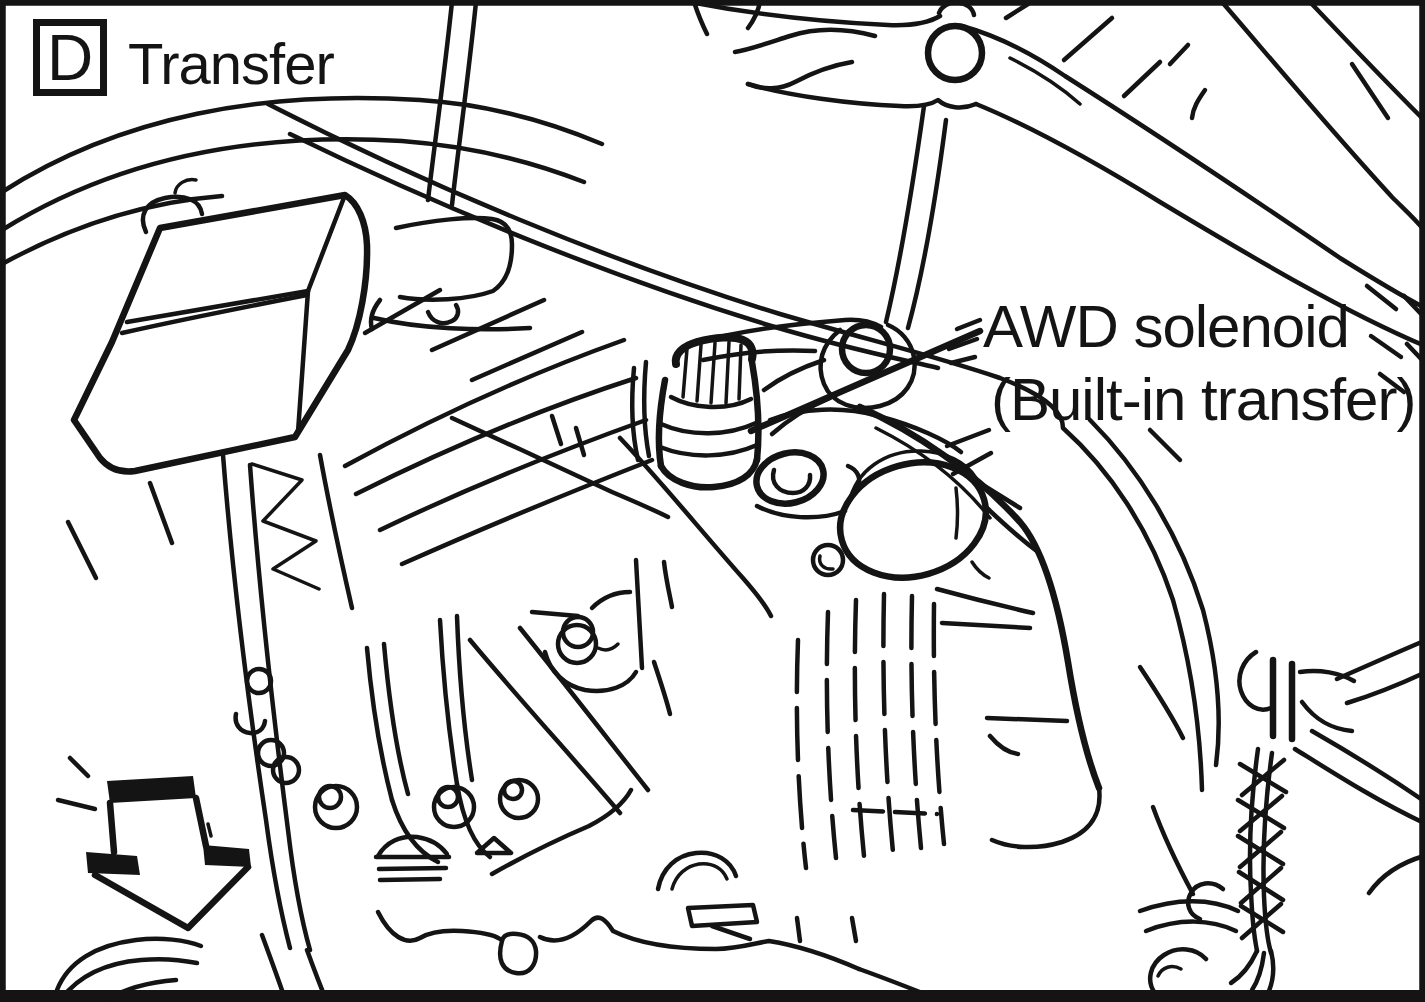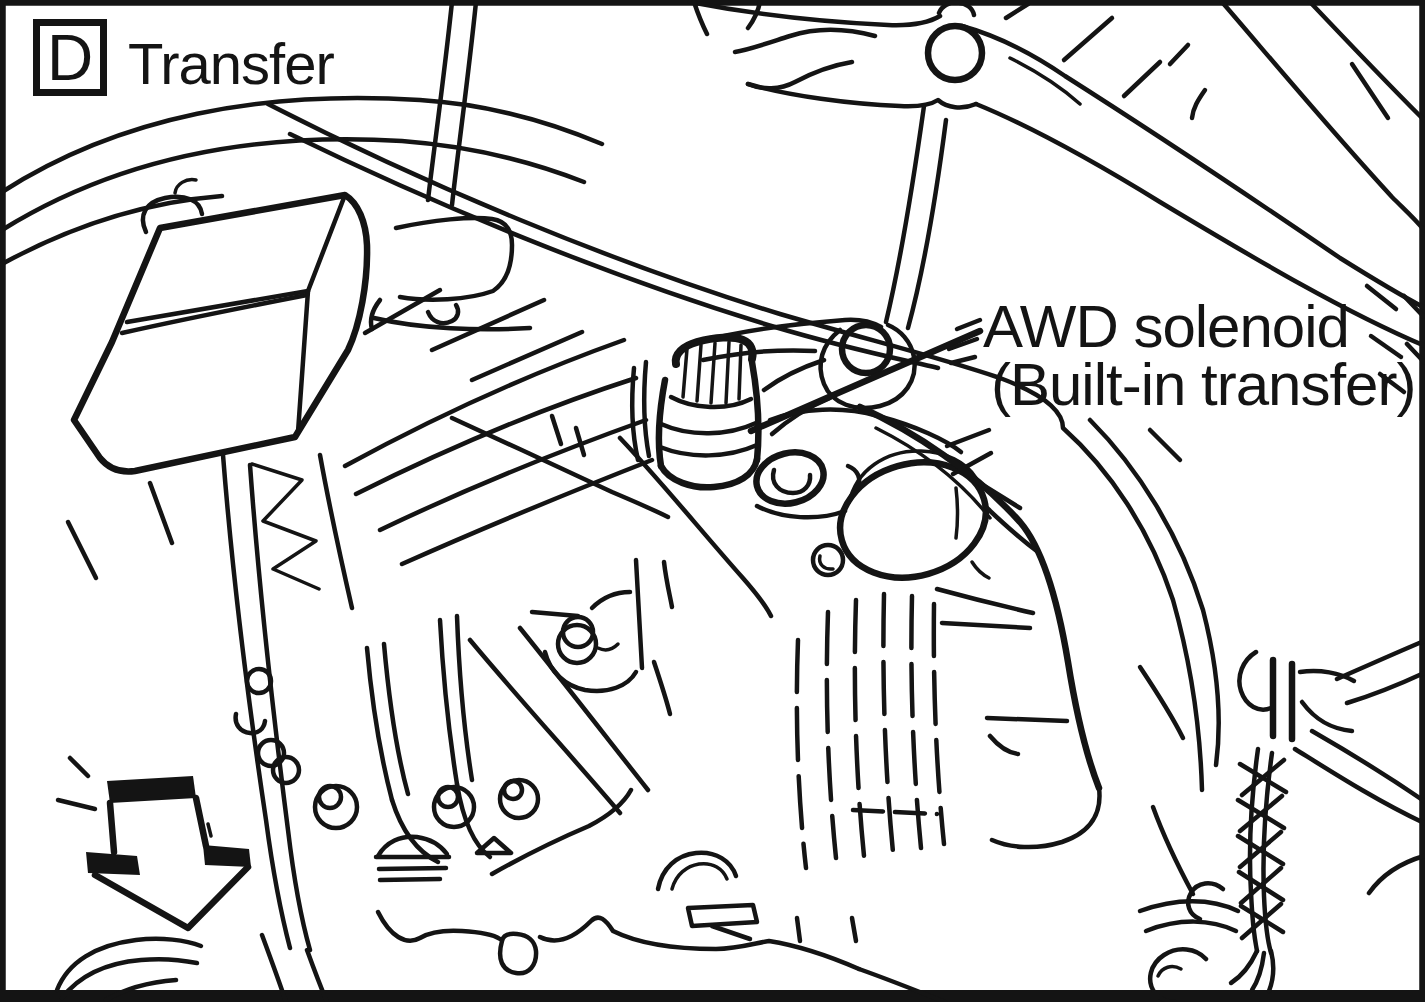--- a/index.html
+++ b/index.html
@@ -21,21 +21,21 @@
   svg .dash { stroke-dasharray:52 16; }
   svg .dash2 { stroke-dasharray:30 12; }
   .label { position:absolute; white-space:nowrap; letter-spacing:-1px; }
   .d-box {
     position:absolute; left:33px; top:19px; width:60px; height:63px;
     border:7px solid var(--ink); display:flex; align-items:center; justify-content:center;
     font-size:64px; font-weight:500;
   }
   .t-transfer { left:128px; top:30px; font-size:58px; }
   .t-awd1 { left:983px; top:292px; font-size:60px; }
-  .t-awd2 { left:991px; top:350px; font-size:60px; }
+  .t-awd2 { left:991px; top:365px; font-size:60px; }
   .t-front { left:204px; top:936px; font-size:58px; }
 </style>
 </head>
 <body>
 
 <div class="stage">
 
   <svg width="1425" height="1002" viewBox="0 0 1425 1002" aria-hidden="true">
 
     <g>

